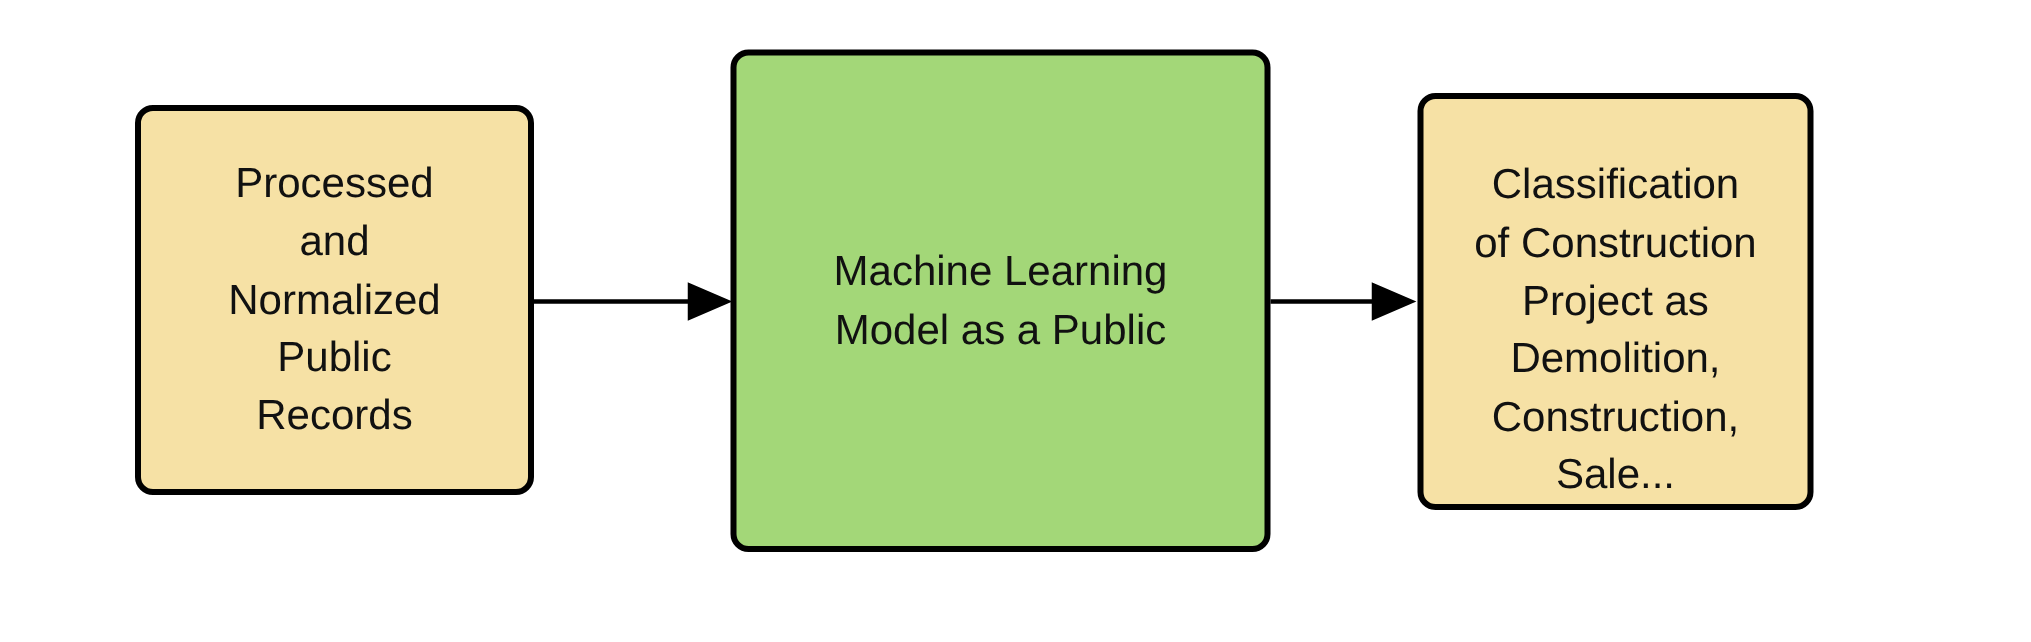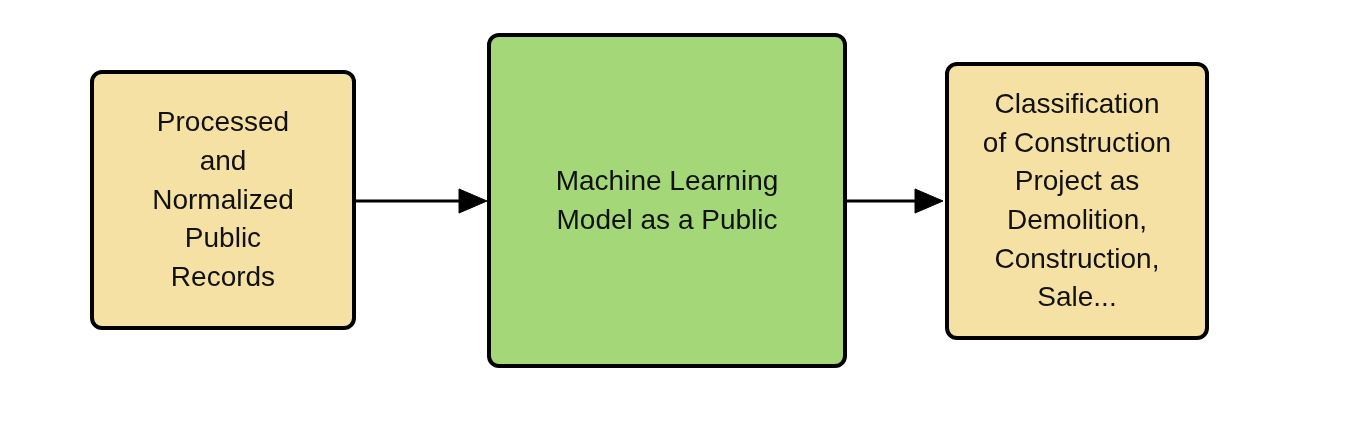--- a/index.html
+++ b/index.html
@@ -66,21 +66,21 @@
 Normalized
 Public
 Records</div>
   </div>
 
   <div class="node node-model" style="background-color: rgb(163, 215, 120);">
     <div class="node-label">Machine Learning
 Model as a Public</div>
   </div>
 
-  <div class="node node-output" style="background-color: rgb(246, 225, 165);">
+  <div class="node node-output" style="background-color: rgb(246, 225, 165); align-items: flex-end;">
     <div class="node-label">Classification
 of Construction
 Project as
 Demolition,
 Construction,
 Sale...</div>
   </div>
 
 </div>
 

